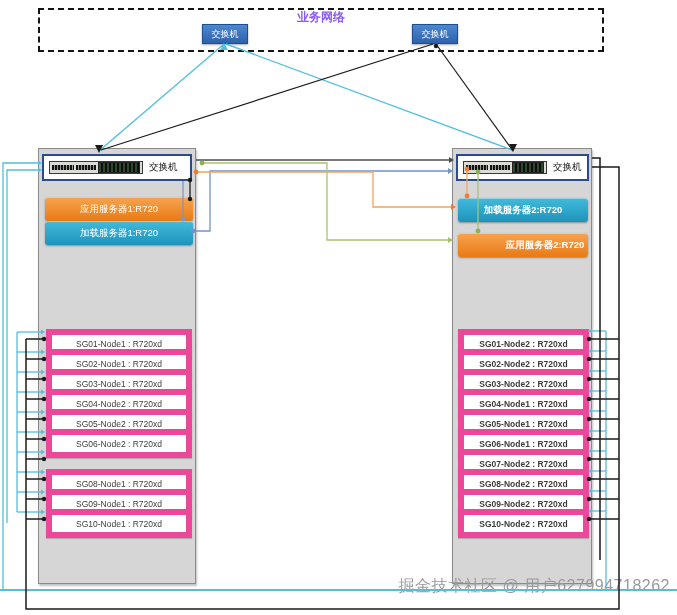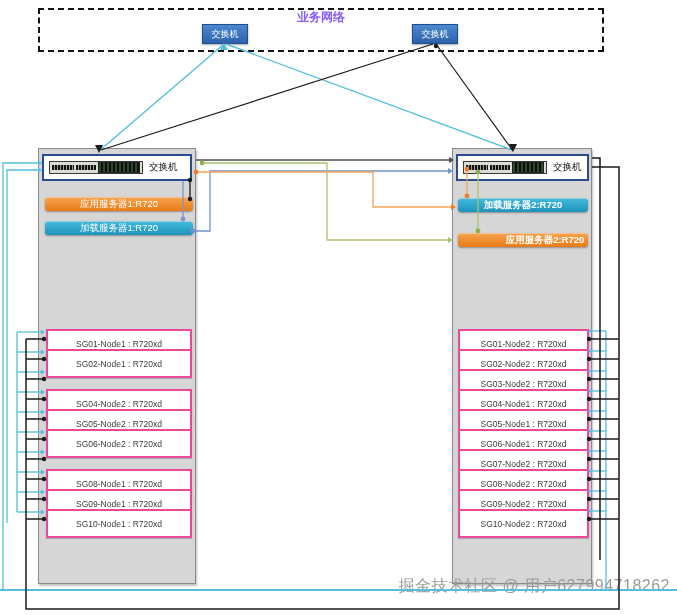--- a/index.html
+++ b/index.html
@@ -29,36 +29,36 @@
   #rack-left .rack-switch{left:3px;top:5px;width:150px;height:27px;}
   #rack-right .rack-switch{left:3px;top:5px;width:133px;height:27px;}
   .sw-device{height:13px;border:1px solid #3a3a3a;background:#dcdcd6;flex:0 0 auto;
              display:flex;align-items:center;gap:2px;padding:0 2px;box-sizing:border-box;}
   #rack-left .sw-device{width:94px;} #rack-right .sw-device{width:84px;}
   .ports-a{width:22px;height:5px;background:repeating-linear-gradient(90deg,#111 0 2px,#999 2px 3px);}
   .ports-b{width:20px;height:5px;background:repeating-linear-gradient(90deg,#111 0 2px,#999 2px 3px);}
   .ports-c{flex:1;height:9px;background:repeating-linear-gradient(90deg,#2d4a2d 0 2px,#0d0d0d 2px 4px);border:1px solid #222;}
   .rack-switch .lbl{font-size:9.5px;color:#111;}
 
-  .bar{position:absolute;height:14px;border-radius:3px;color:#fff;font-size:9.5px;
+  .bar{position:absolute;height:24px;border-radius:3px;color:#fff;font-size:9.5px;
        display:flex;align-items:center;justify-content:center;
        box-shadow:0 1px 2px rgba(0,0,0,.35);border-top:1px solid rgba(255,255,255,.55);
        box-sizing:border-box;}
   .bar.orange{background:linear-gradient(#f7a24d,#e87a15);}
   .bar.teal{background:linear-gradient(#41b9da,#1d93bb);}
   #rack-left .bar{left:6px;width:148px;}
   #rack-right .bar{left:5px;width:130px;font-weight:bold;}
   .pos-a{top:48px;} .pos-b{top:72px;}   
   .pos-c{top:49px;} .pos-d{top:84px;padding-left:44px;}   
 
-  .node{position:absolute;height:29px;background:#fff;border:2px solid #ec4899;
+  .node{position:absolute;height:29px;background:#fff;border:6px solid #ec4899;
         box-sizing:border-box;display:flex;align-items:center;justify-content:center;
         font-size:8.5px;color:#3c3c3c;box-shadow:0 1px 1px rgba(0,0,0,.18);}
   #rack-left .node{left:7px;width:146px;}
-  #rack-right .node{left:5px;width:131px;}
+  #rack-right .node{left:5px;width:131px;font-weight:bold;}
 
   
   #wires{position:absolute;left:0;top:0;z-index:6;pointer-events:none;}
 
   .watermark{position:absolute;right:7px;top:576px;font-size:16px;color:#9a9a9a;
              letter-spacing:.5px;z-index:4;white-space:nowrap;}
 </style>
 </head>
 <body>
 
@@ -75,20 +75,21 @@
         <div class="ports-a"></div>
         <div class="ports-b"></div>
         <div class="ports-c"></div>
       </div>
       <span class="lbl">交换机</span>
     </div>
     <div class="bar orange pos-a">应用服务器1:R720</div>
     <div class="bar teal pos-b">加载服务器1:R720</div>
     <div class="node" style="top:180px">SG01-Node1 : R720xd</div>
     <div class="node" style="top:200px">SG02-Node1 : R720xd</div>
+    <div class="node" style="top:220px">SG03-Node1 : R720xd</div>
     <div class="node" style="top:240px">SG04-Node2 : R720xd</div>
     <div class="node" style="top:260px">SG05-Node2 : R720xd</div>
     <div class="node" style="top:280px">SG06-Node2 : R720xd</div>
     <div class="node" style="top:320px">SG08-Node1 : R720xd</div>
     <div class="node" style="top:340px">SG09-Node1 : R720xd</div>
     <div class="node" style="top:360px">SG10-Node1 : R720xd</div>
   </div>
 
   <div class="rack" id="rack-right">
     <div class="rack-switch">

